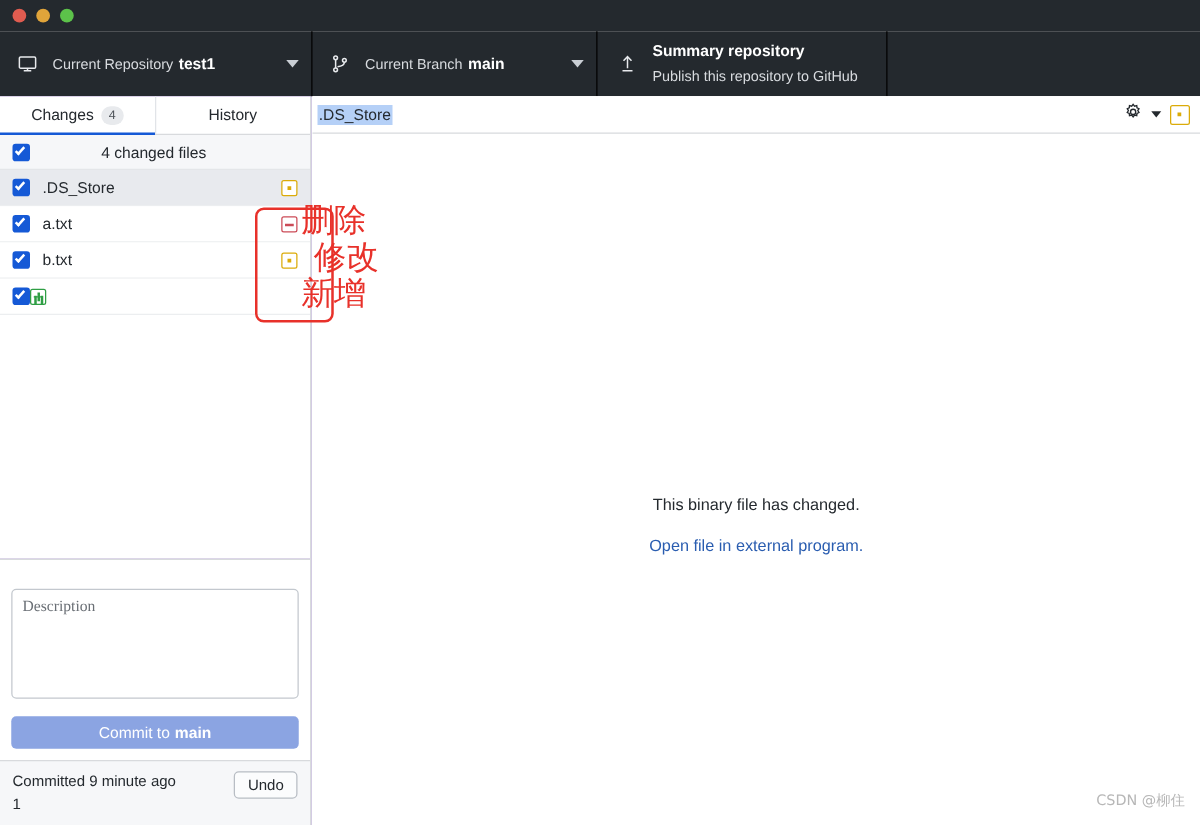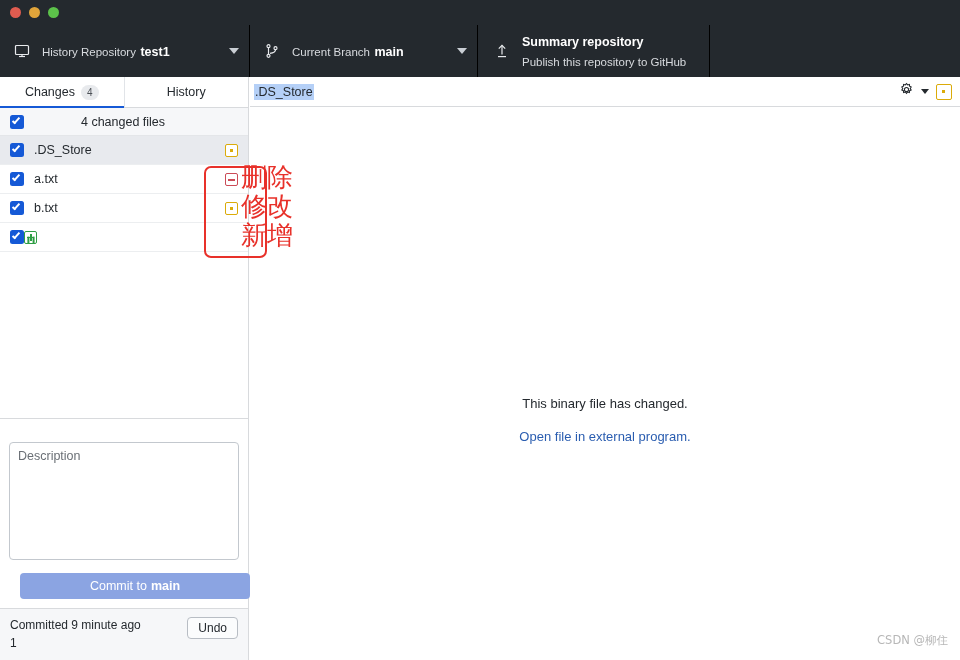--- a/index.html
+++ b/index.html
@@ -293,49 +293,48 @@
     font-size: 12.5px;
     color: #24292e;
     font-family: inherit;
     background: #fff;
     outline: none;
   }
   .summary-input::placeholder { color: #6a6f75; }
   .desc-input {
     margin-top: 13px;
     width: 100%;
-    height: 118px;
+    height: 88px;
     box-sizing: border-box;
     border: 1px solid #c3c8ce;
     border-radius: 4px;
     padding: 6px 8px;
     font-size: 12.5px;
     color: #24292e;
-    font-family: Liberation Sans, sans-serif;
+    font-family: Liberation Serif, serif;
     background: #fff;
     resize: none;
     outline: none;
   }
   .desc-input::placeholder { color: #6a6f75; }
   .commit-btn {
     margin-top: 9px;
     width: 100%;
     height: 26px;
     border: none;
     border-radius: 4px;
     background: #8ba4e2;
     color: #fff;
     font-size: 12.5px;
     font-family: inherit;
     cursor: default;
     display: flex;
     align-items: center;
     justify-content: center;
     gap: 4px;
-    margin-left: 11px;
   }
   .commit-btn b { font-weight: bold; }
 
   .commit-footer {
     flex: 0 0 auto;
     border-top: 1px solid #d8dadd;
     background: #f6f7f9;
     padding: 8px 10px;
     box-sizing: border-box;
     display: flex;
@@ -458,21 +457,21 @@
   .anno-label {
     position: absolute;
     font-size: 26px;
     line-height: 1;
     color: #e8312a;
     font-family: "DejaVu Sans", sans-serif;
     white-space: nowrap;
     pointer-events: none;
   }
   .anno-del { left: 241px; top: 164px; }
-  .anno-mod { left: 241px; top: 193px; }
+  .anno-mod { left: 251px; top: 193px; }
   .anno-add { left: 241px; top: 222px; }
 
   .watermark {
     position: absolute;
     right: 12px; bottom: 12px;
     font-size: 11.5px;
     color: #b7b7b7;
     font-family: "DejaVu Sans", sans-serif;
     pointer-events: none;
   }
@@ -494,21 +493,21 @@
 
     <div class="tb-cell tb-repo">
       <span class="tb-icon">
         <svg width="16" height="16" viewBox="0 0 16 16" fill="none" stroke="currentColor" stroke-width="1.2">
           <rect x="1.5" y="2.5" width="13" height="9" rx="1"></rect>
           <line x1="8" y1="11.5" x2="8" y2="13.5"></line>
           <line x1="5" y1="13.5" x2="11" y2="13.5"></line>
         </svg>
       </span>
       <span class="tb-text">
-        <span class="tb-label">History Repository</span>
+        <span class="tb-label">Current Repository</span>
         <span class="tb-value">test1</span>
       </span>
       <span class="tb-caret"></span>
     </div>
 
     <div class="tb-cell tb-branch">
       <span class="tb-icon">
         <svg width="16" height="16" viewBox="0 0 16 16" fill="none" stroke="currentColor" stroke-width="1.2">
           <circle cx="4.5" cy="3.2" r="1.5"></circle>
           <circle cx="4.5" cy="12.8" r="1.5"></circle>

